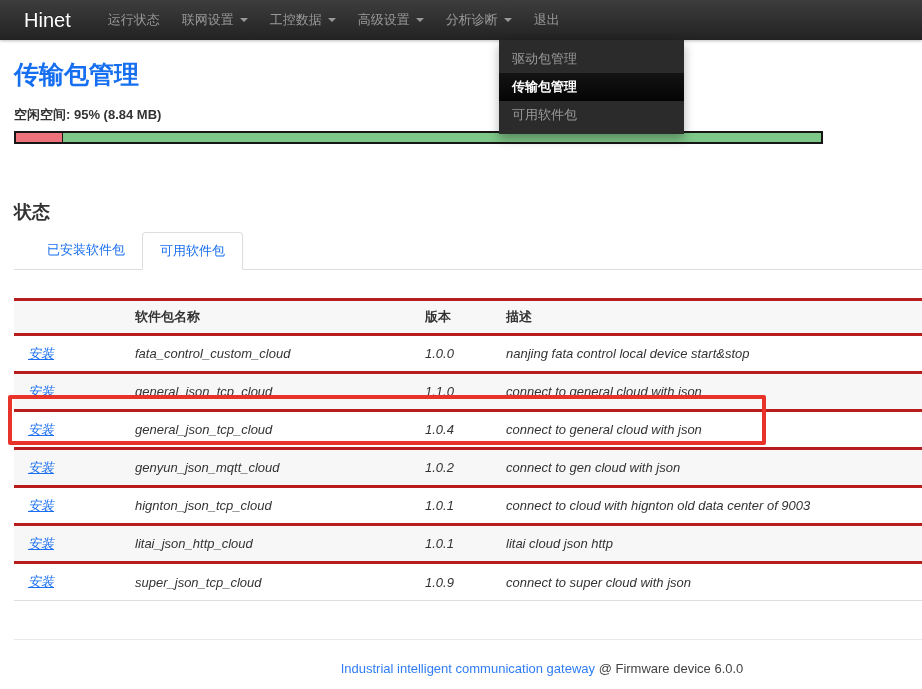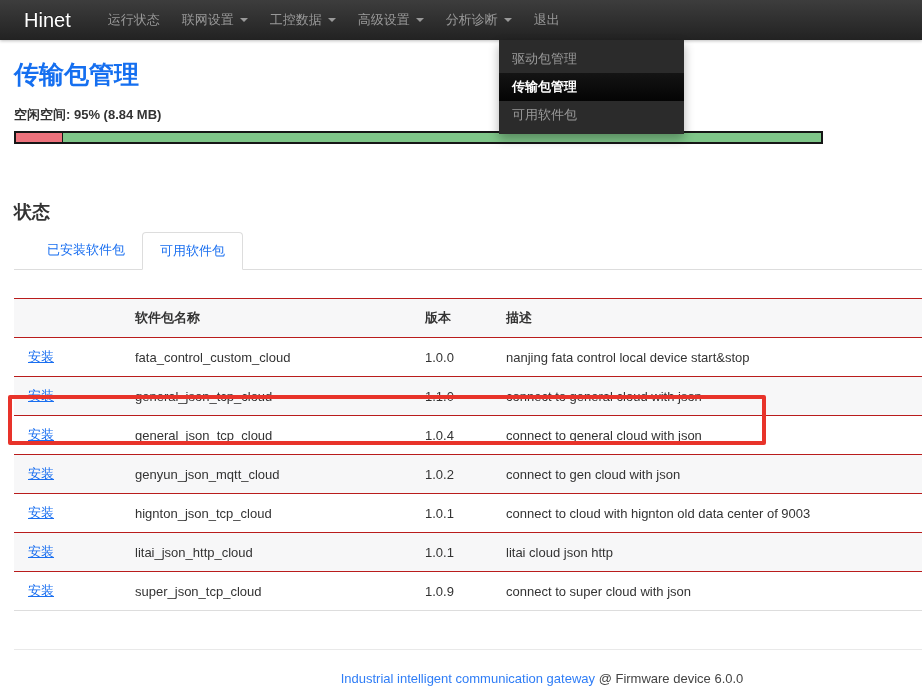--- a/index.html
+++ b/index.html
@@ -69,23 +69,23 @@
     margin-bottom:-1px; white-space:nowrap;
   }
   .tab.active {
     background:#fff; border:1px solid #ddd; border-bottom-color:#fff;
     border-radius:4px 4px 0 0;
   }
   
   table { border-collapse:collapse; width:1056px; margin-top:28px; table-layout:fixed; }
   col.c1{width:107px} col.c2{width:290px} col.c3{width:81px}
   thead tr { background:#f7f7f8; }
-  th, td { text-align:left; padding:10px 14px; border-top:1px solid #b91c1c; font-size:13px; }
+  th, td { text-align:left; padding:0 14px; border-top:3px solid #b91c1c; font-size:13px; }
   th { font-weight:bold; height:35px; color:#333; }
-  td { height:38px; color:#333; }
+  td { height:38px; color:#333;font-style:italic; }
   tbody tr:nth-child(even) { background:#f7f7f8; }
   tbody tr:last-child { border-bottom:1px solid #ddd; }
   table { border-bottom:1px solid #ddd; }
   a.install { color:#1a6ff0; text-decoration:underline; }
   
   .highlight-box {
     position:absolute; left:8px; top:336px; width:758px; height:50px;
     border:4px solid #e8332a; border-radius:2px; pointer-events:none; z-index:4;
   }
   

